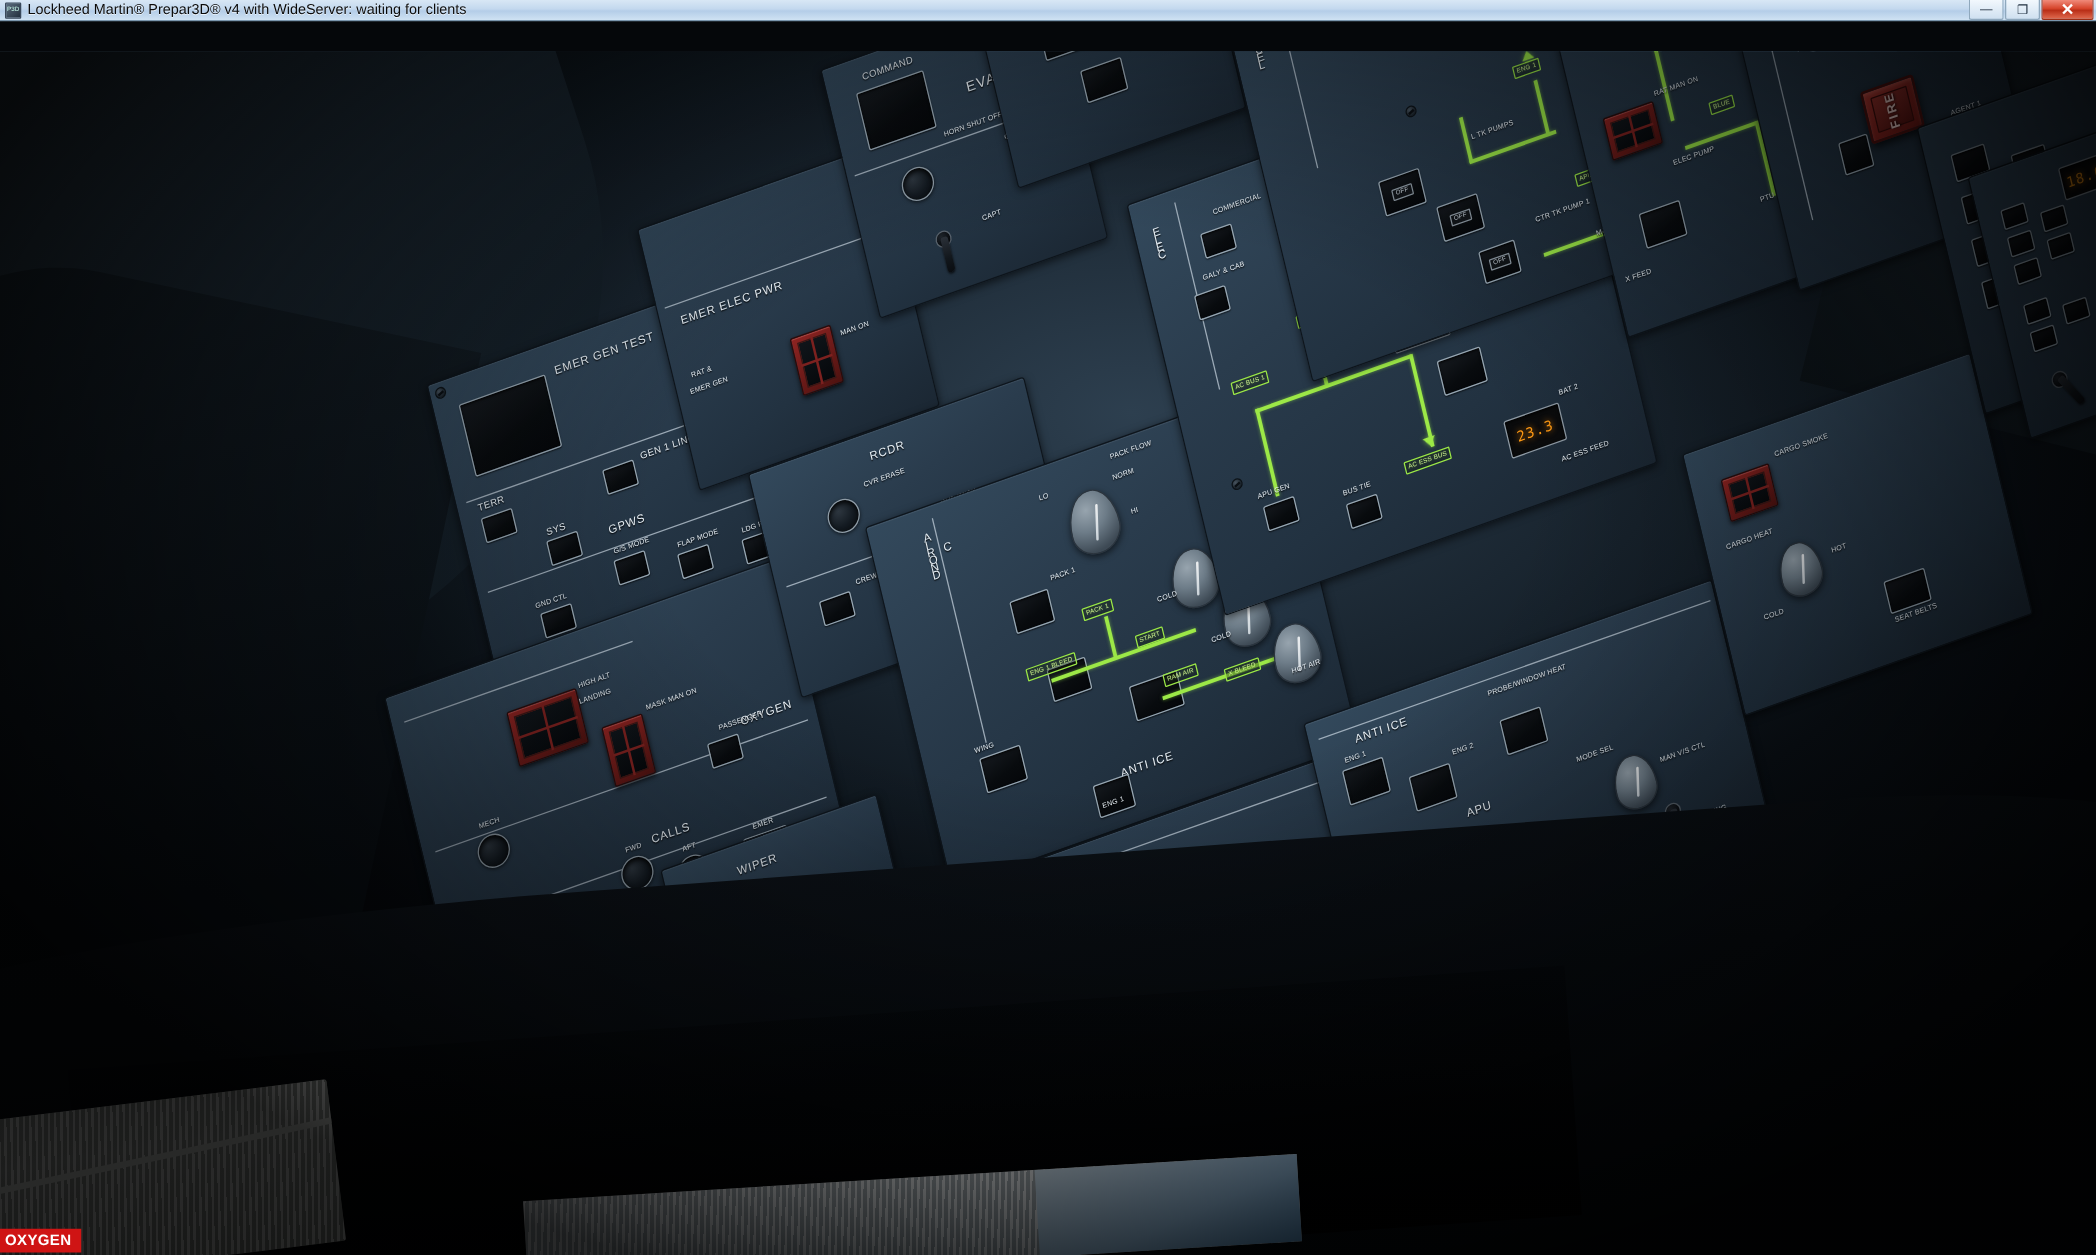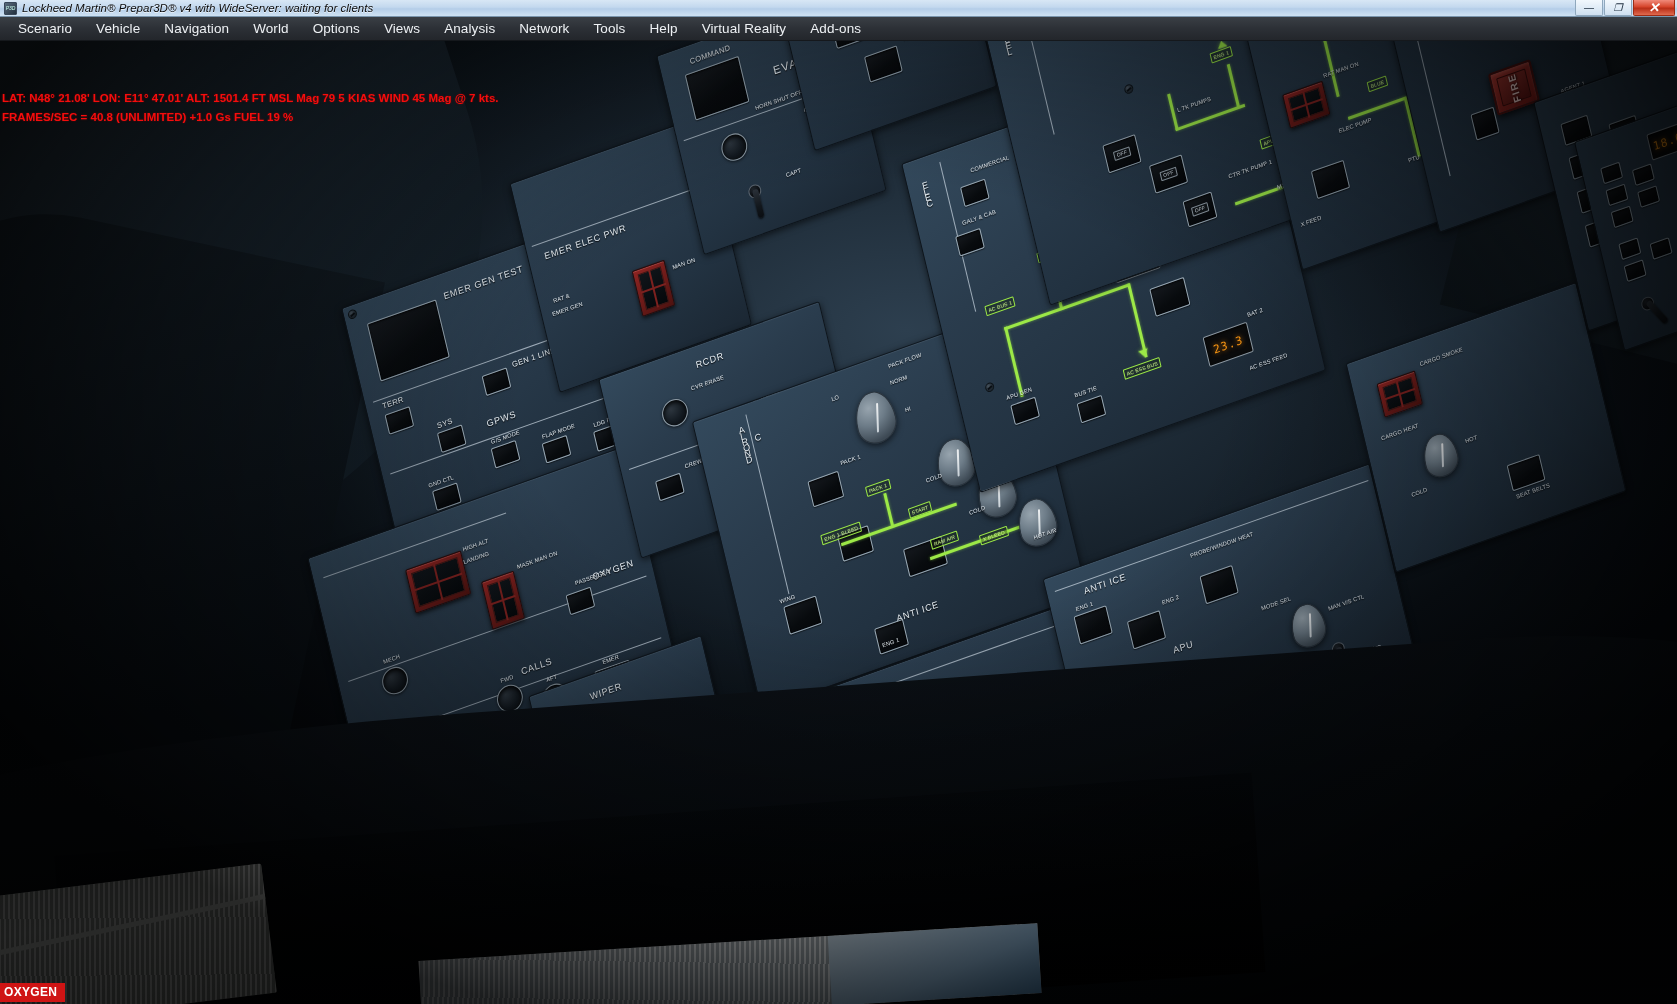--- a/index.html
+++ b/index.html
@@ -8,21 +8,21 @@
     width: 1677px; height: 1004px; overflow: hidden;
     background: #000; font-family: "Liberation Sans", sans-serif;
   }
   #app { position: relative; width: 1677px; height: 1004px; overflow: hidden; background:#05070a; }
 
   
   #titlebar {
     position:absolute; left:0; top:0; width:1677px; height:17px;
     background: linear-gradient(180deg,#d8e7f5 0%, #c3d8ee 45%, #b4cde8 55%, #cfe2f3 100%);
     border-bottom:1px solid #7a95ad;
-    display:flex; align-items:center; z-index:50;font-style:italic;
+    display:flex; align-items:center; z-index:50;
   }
   #titlebar .tb-icon {
     width:13px;height:13px;margin-left:4px;margin-right:5px;
     background:linear-gradient(135deg,#5a6b7d,#22303e);
     border:1px solid #39485a; border-radius:1px;
     font-size:5px; color:#cfe; display:flex;align-items:center;justify-content:center;
     font-family:"Liberation Sans",sans-serif; line-height:1;
   }
   #titlebar .tb-title {
     font-size:11.5px; color:#0a0a0a; white-space:nowrap;
@@ -308,34 +308,20 @@
   <div id="titlebar">
     <div class="tb-icon">P3D</div>
     <div class="tb-title">Lockheed Martin® Prepar3D® v4 with WideServer: waiting for clients</div>
     <div id="wincontrols">
       <div class="wc">—</div>
       <div class="wc">❐</div>
       <div class="wc close">✕</div>
     </div>
   </div>
 
-  <div id="menubar">
-    <div class="menu-item">Scenario</div>
-    <div class="menu-item">Vehicle</div>
-    <div class="menu-item">Navigation</div>
-    <div class="menu-item">World</div>
-    <div class="menu-item">Options</div>
-    <div class="menu-item">Views</div>
-    <div class="menu-item">Analysis</div>
-    <div class="menu-item">Network</div>
-    <div class="menu-item">Tools</div>
-    <div class="menu-item">Help</div>
-    <div class="menu-item">Virtual Reality</div>
-    <div class="menu-item">Add-ons</div>
-  </div>
 
   <div id="scene">
 
     <div class="shell" id="ceiling-left"></div>
     <div class="shell" id="ceiling-dark-l"></div>
     <div class="shell" id="ceiling-right"></div>
 
     <div id="overhead">
 
       <div class="panel" style="left:110px; top:180px; width:310px; height:250px;">
@@ -758,20 +744,16 @@
       <div class="siding"></div>
         <div class="sky"></div>
     </div>
     <div id="window-l">
       <div class="siding"></div>
         <div class="band"></div>
     </div>
 
     <div id="vig"></div>
 
-    <div id="simtext">
-      <div>LAT: N48° 21.08'  LON: E11° 47.01'  ALT: 1501.4 FT  MSL    Mag 79  5 KIAS  WIND 45 Mag @ 7 kts.</div>
-      <div>FRAMES/SEC = 40.8   (UNLIMITED)   +1.0 Gs   FUEL 19 %</div>
-    </div>
 
     <div id="brakes">OXYGEN</div>
   </div>
 </div>
 
 </body></html>

